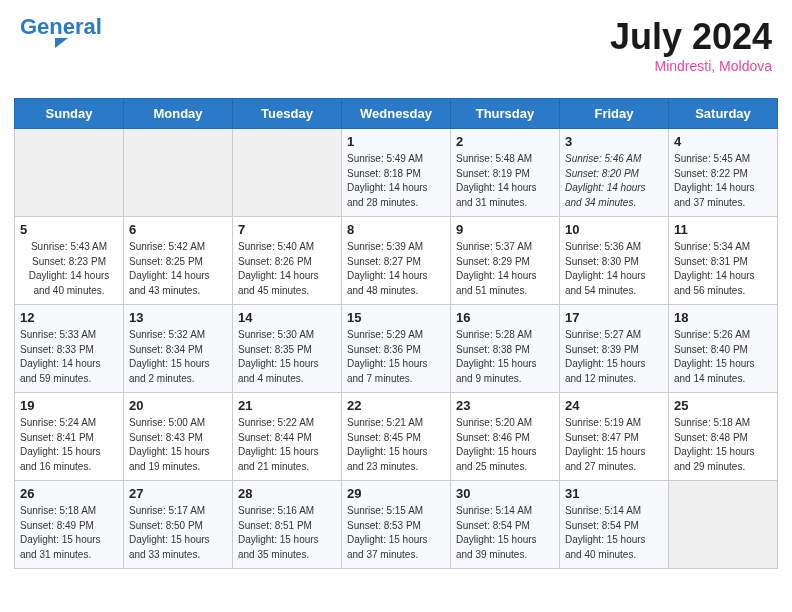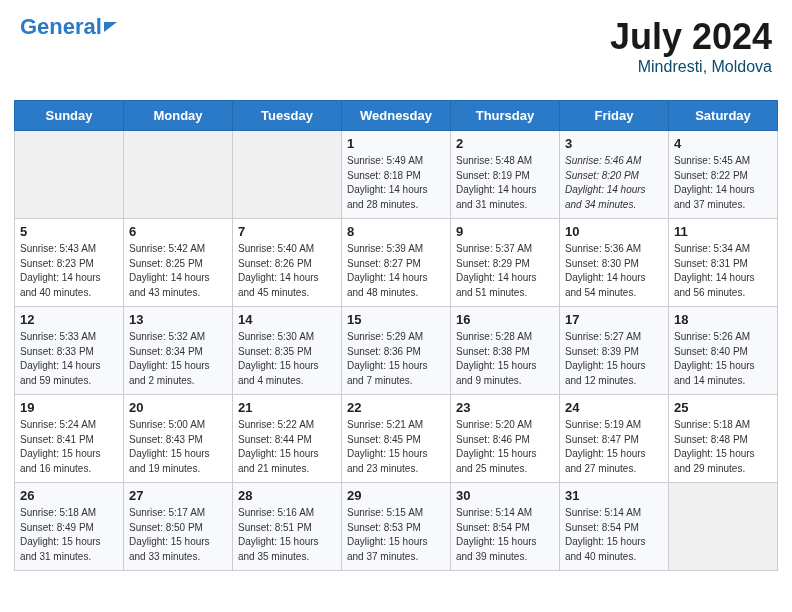--- a/index.html
+++ b/index.html
@@ -30,22 +30,22 @@
     }
     .title-block {
       text-align: right;
     }
     .month-title {
       font-size: 36px;
       font-weight: bold;
       color: #1a1a1a;
     }
     .location-title {
-      font-size: 16px;
-      color: #0c4a6e;
+      font-size: 14px;
+      color: #ec4899;
     }
     .calendar-wrapper {
       padding: 16px 14px 14px 14px;
     }
     table {
       width: 100%;
       border-collapse: collapse;
       table-layout: fixed;
     }
     thead tr th {
@@ -86,21 +86,21 @@
     .empty-cell {
       background: #f0f0f0 !important;
     }
   </style>
 </head>
 <body>
 
 <div class="header">
   <div class="logo">
     <div>
-      <div style="display:flex;align-items:center;">
+      <div style="display:flex;align-items:center;flex-direction:column;">
         <span class="logo-text">
           <span>General</span>
         </span>
         <div style="display:flex;flex-direction:column;margin-left:2px;">
           <div style="width:0;height:0;border-left:13px solid #2a7ac7;border-top:0px solid transparent;border-bottom:10px solid transparent;"></div>
         </div>
       </div>
     </div>
   </div>
   <div class="title-block">
@@ -152,21 +152,21 @@
             <span class="day-number">4</span>
             <div class="day-info" style="white-space: pre-line;">Sunrise: 5:45 AM
 Sunset: 8:22 PM
 Daylight: 14 hours
 and 37 minutes.</div>
           </td>
         </tr>
         <tr>
           <td>
             <span class="day-number">5</span>
-            <div class="day-info" style="white-space: pre-line;">Sunrise: 5:43 AM
+            <div class="day-info" style="white-space: pre-line; text-align: center;">Sunrise: 5:43 AM
 Sunset: 8:23 PM
 Daylight: 14 hours
 and 40 minutes.</div>
           </td>
           <td>
             <span class="day-number">6</span>
             <div class="day-info" style="white-space: pre-line;">Sunrise: 5:42 AM
 Sunset: 8:25 PM
 Daylight: 14 hours
 and 43 minutes.</div>

